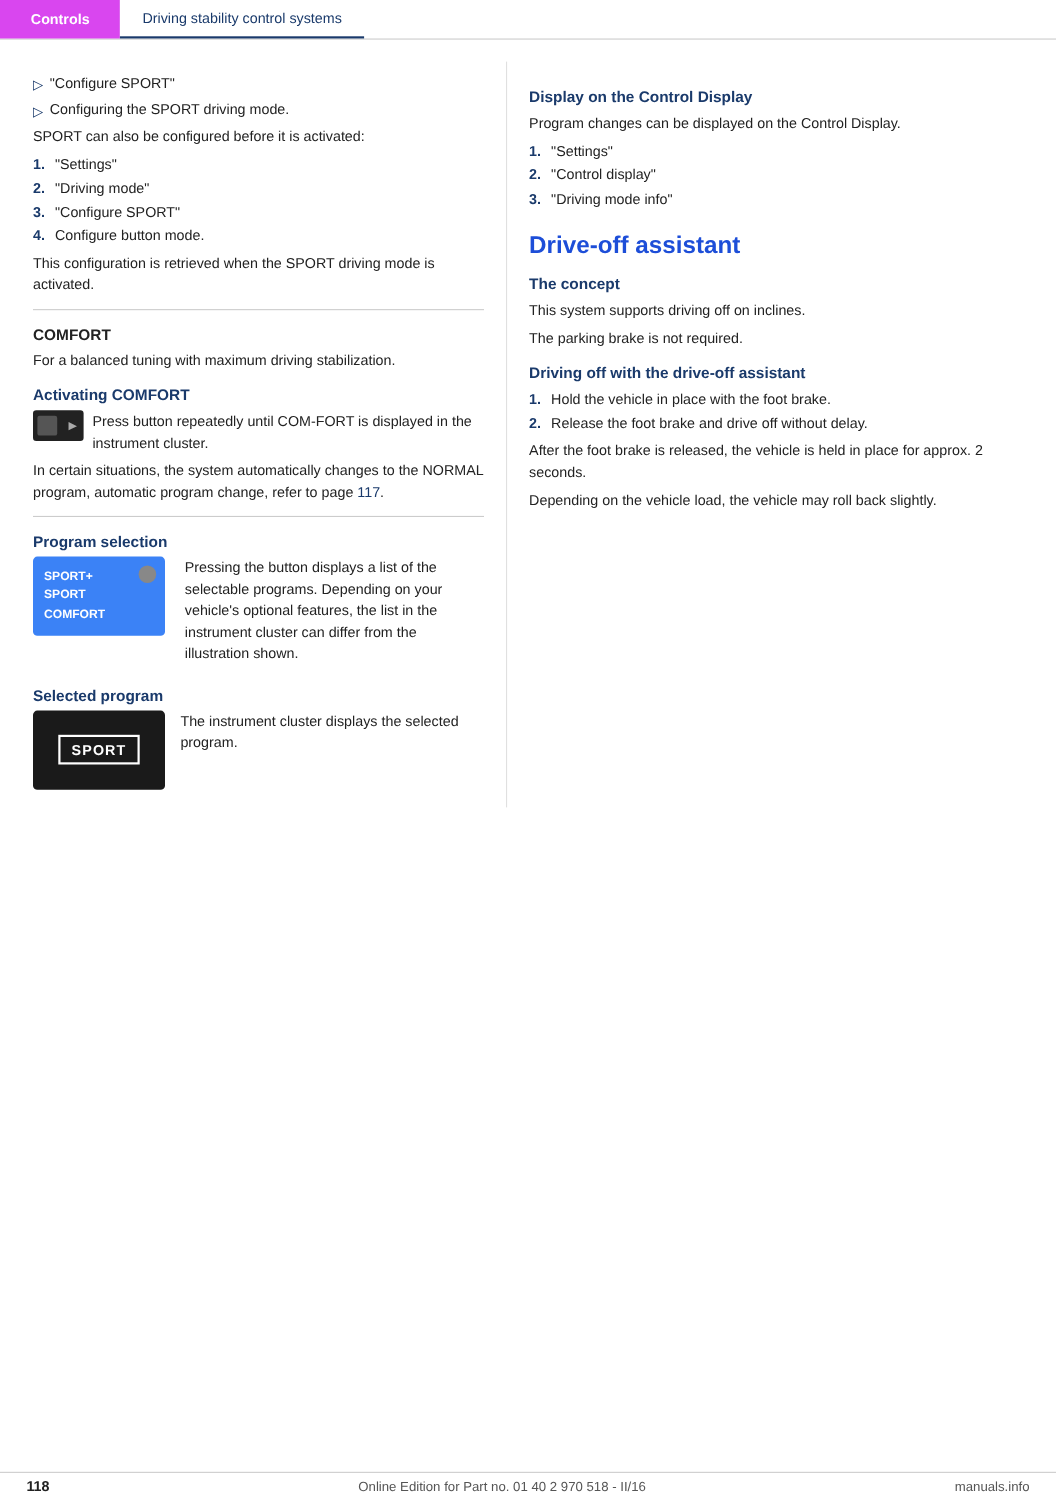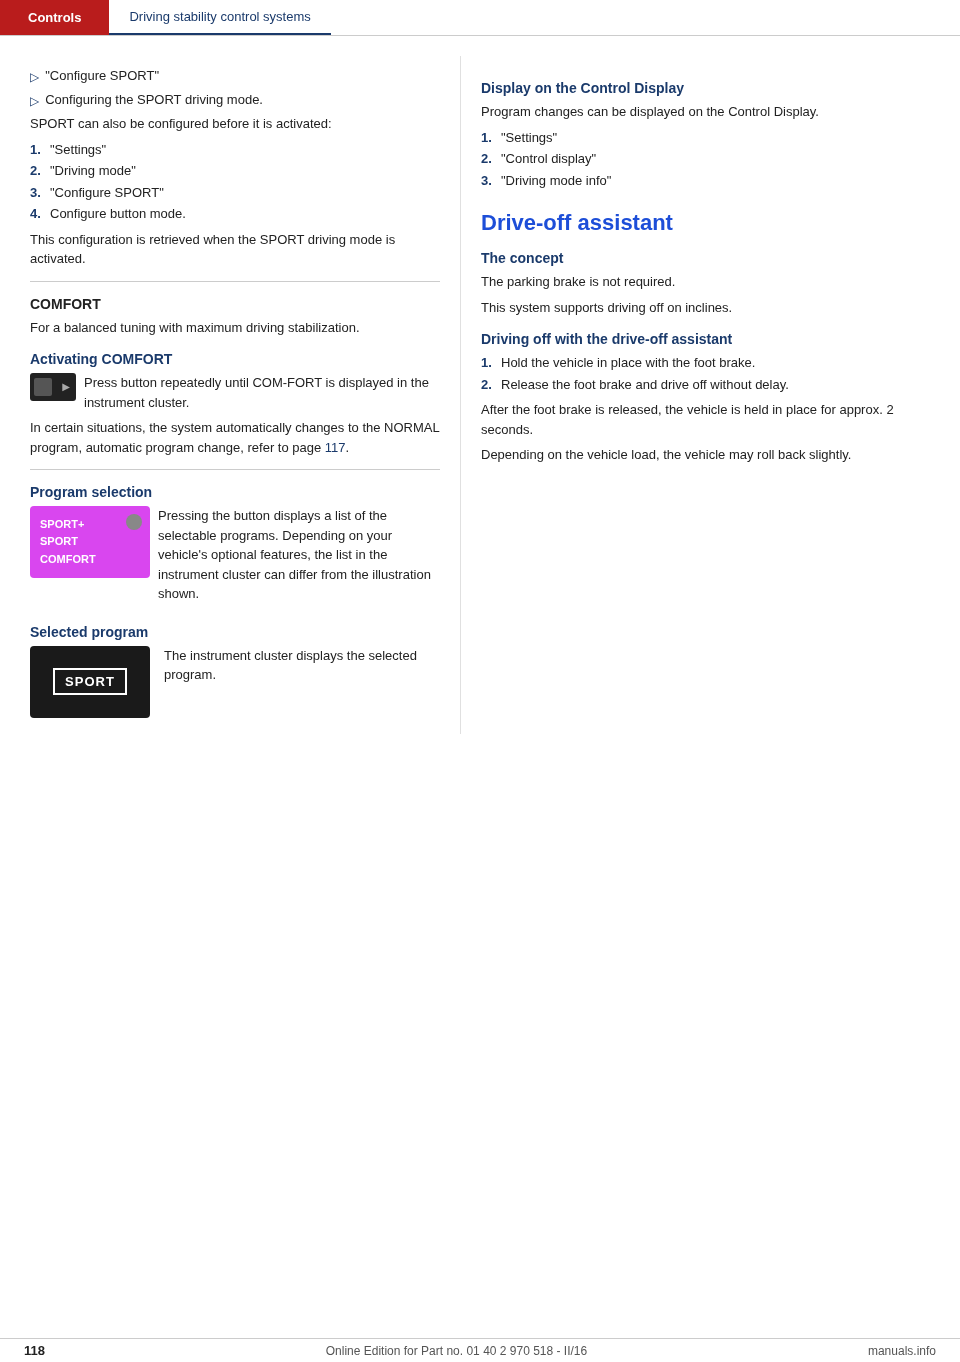--- a/index.html
+++ b/index.html
@@ -13,21 +13,21 @@
       position: relative;
     }
 
     
     .header {
       display: flex;
       height: 36px;
       border-bottom: 1px solid #ccc;
     }
     .header-controls {
-      background: #b91c1c;
+      background: #d946ef;
       color: #fff;
       display: flex;
       align-items: center;
       justify-content: center;
       padding: 0 28px;
       font-size: 13px;
       font-weight: bold;
     }
     .header-title {
       background: #fff;
@@ -160,24 +160,24 @@
     }
     .inline-text {
       font-size: 13px;
       line-height: 1.5;
     }
 
     
     .program-img {
       width: 120px;
       height: 72px;
-      background: #d946ef;
+      background: #3b82f6;
       border-radius: 4px;
       flex-shrink: 0;
-      margin-right: 8px;
+      margin-right: 18px;
       display: flex;
       flex-direction: column;
       justify-content: center;
       align-items: flex-start;
       padding: 8px 10px;
       position: relative;
     }
     .program-img .prog-line {
       color: #fff;
       font-size: 11px;
@@ -370,22 +370,22 @@
       <li>
         <span class="num">3.</span>
         <span>"Driving mode info"</span>
       </li>
     </ul>
 
     <div class="big-heading">Drive-off assistant</div>
 
     <div class="section-heading-blue">The concept</div>
 
+    <p class="body-text">This system supports driving off on inclines.</p>
     <p class="body-text">The parking brake is not required.</p>
-    <p class="body-text">This system supports driving off on inclines.</p>
 
     <div class="section-heading-blue">Driving off with the drive-off assistant</div>
 
     <ul class="numbered-list">
       <li>
         <span class="num">1.</span>
         <span>Hold the vehicle in place with the foot brake.</span>
       </li>
       <li>
         <span class="num">2.</span>

